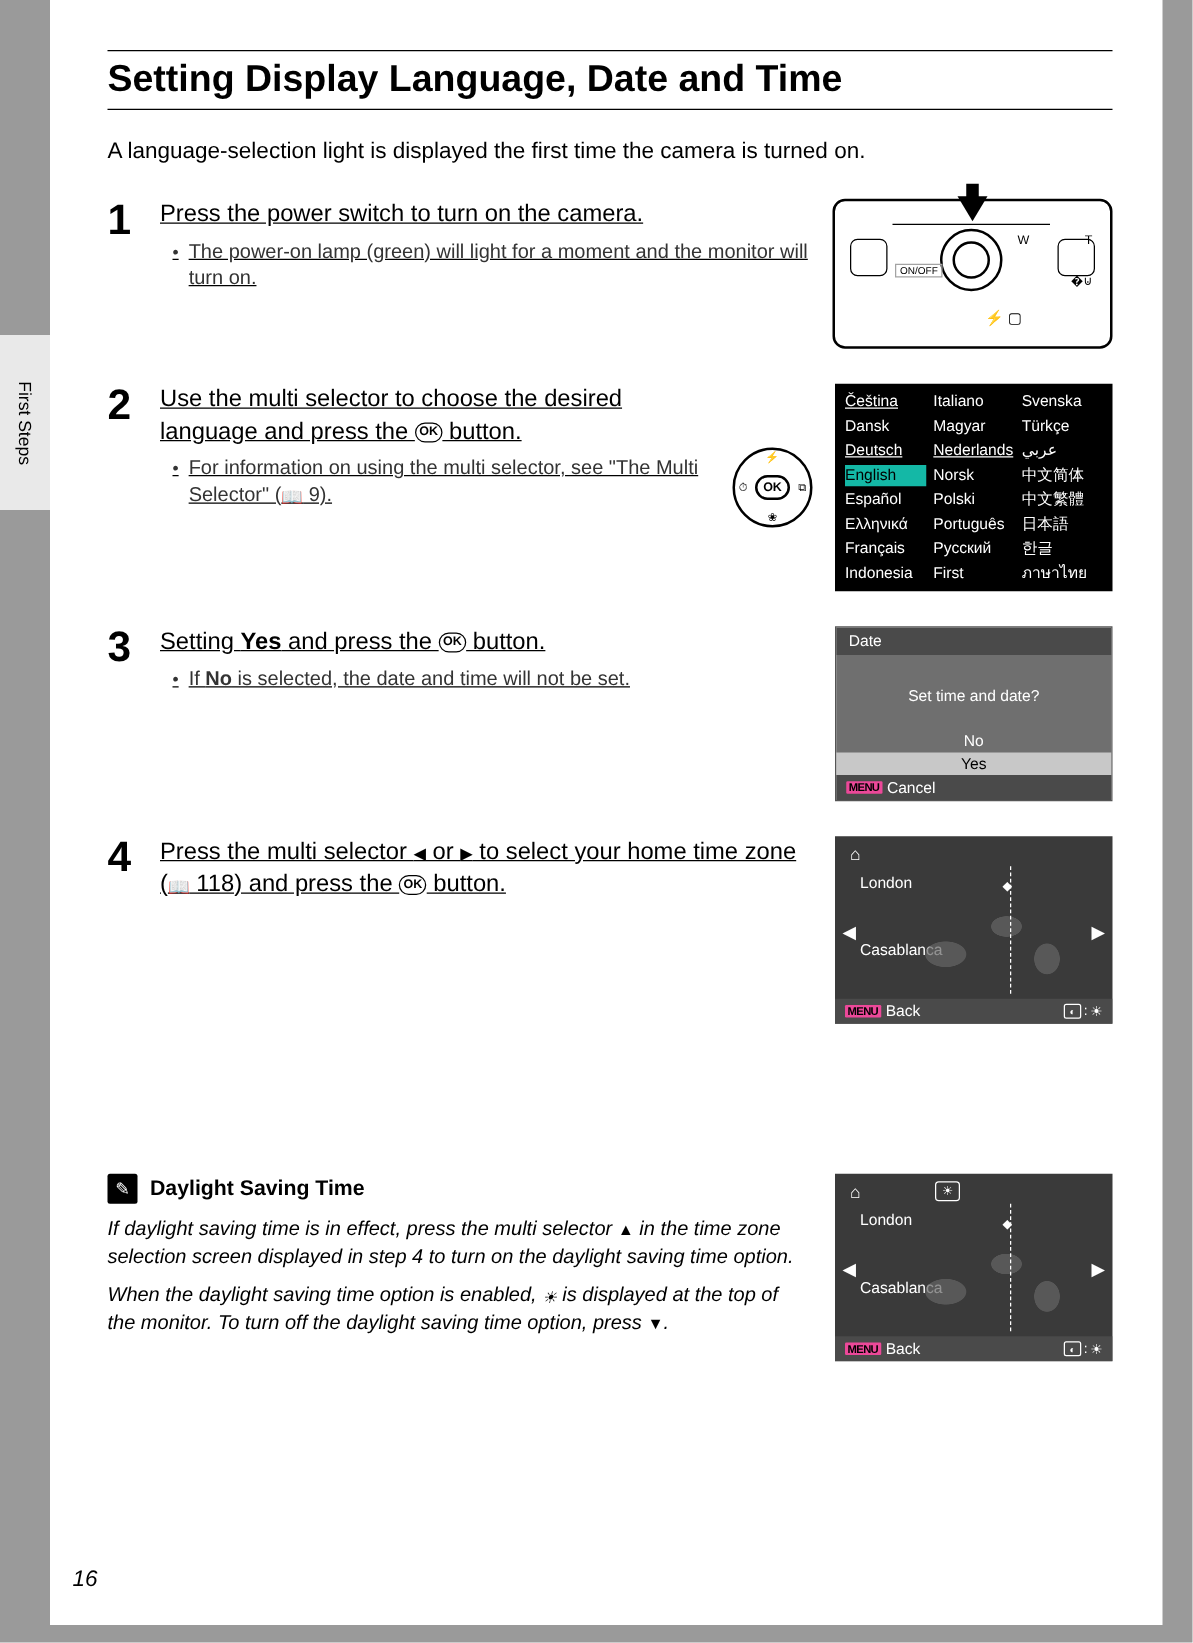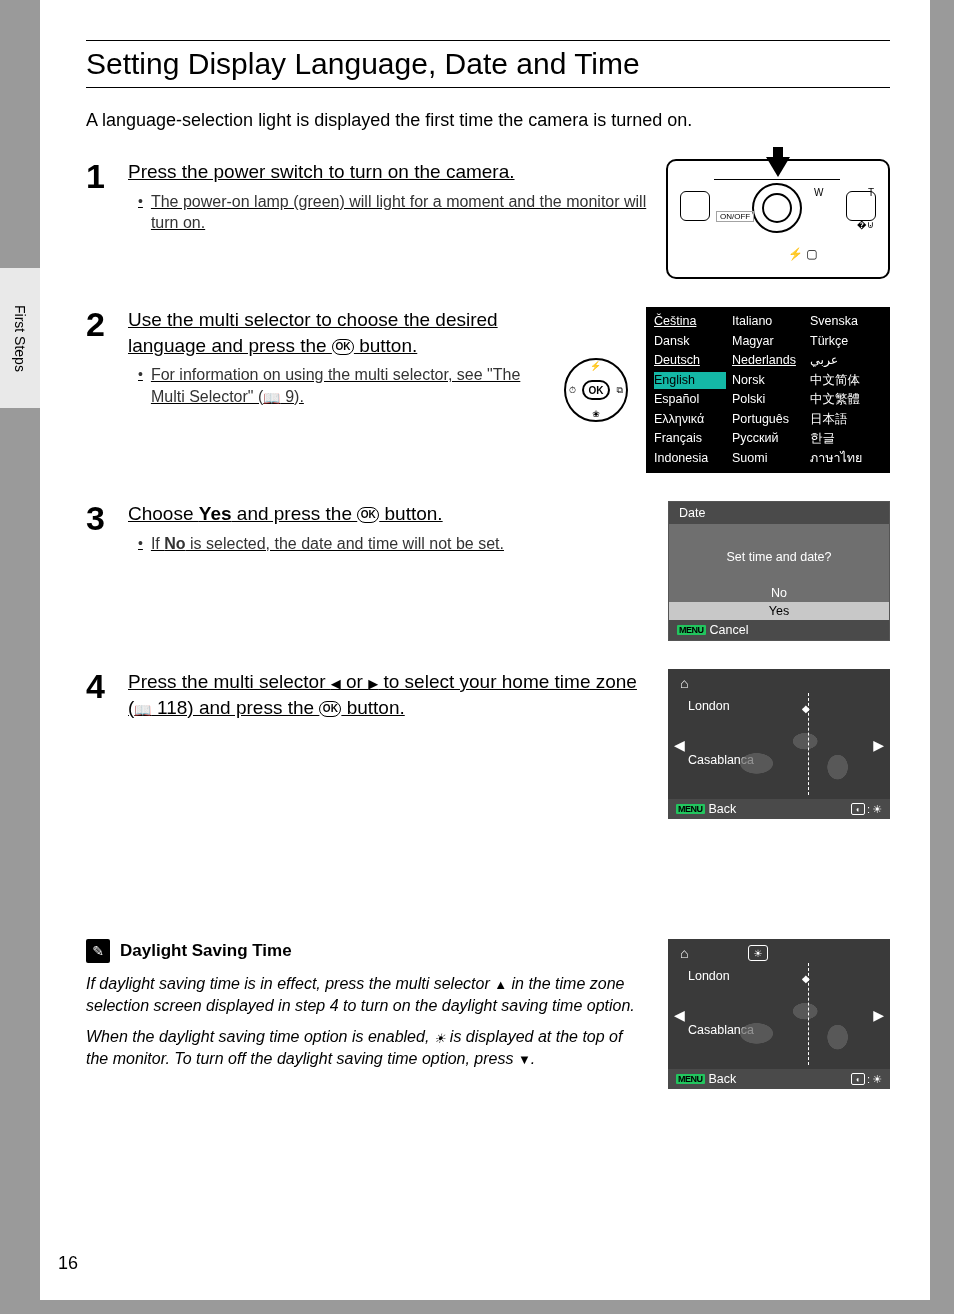--- a/index.html
+++ b/index.html
@@ -29,21 +29,21 @@
     justify-content: center;
   }
   .side-tab span {
     writing-mode: vertical-rl;
     font-size: 14px;
     color: #000;
   }
   .hr-top { border: none; border-top: 1.5px solid #000; margin-bottom: 6px; }
   h1 {
     font-size: 30px;
-    font-weight: 400;
+    font-weight: 700;
     margin-bottom: 6px;
     font-family: "Segoe UI Semibold", Arial, sans-serif;
   }
   .hr-thin { border: none; border-top: 1px solid #000; margin-bottom: 22px; }
   .intro { font-size: 18px; font-weight: 300; margin-bottom: 28px; }
   .step {
     display: flex;
     align-items: flex-start;
     margin-bottom: 28px;
     gap: 16px;
@@ -145,41 +145,41 @@
     font-size: 10px; font-weight: 700; display: flex; align-items: center; justify-content: center;
   }
   .multisel .t { position: absolute; font-size: 9px; }
   .multisel .up { top: 1px; }
   .multisel .dn { bottom: 1px; }
   .multisel .lf { left: 3px; }
   .multisel .rt { right: 3px; }
 
   
   .langscreen {
-    width: 244px; flex-shrink: 0;
+    width: 222px; flex-shrink: 0;
     background: #000; color: #fff;
     font-size: 12.5px; padding: 6px 8px;
     display: grid; grid-template-columns: repeat(3, 1fr);
     gap: 2px 6px; line-height: 1.4;
   }
   .langscreen .hl { background: #14b8a6; color: #000; }
   .langscreen .ul { text-decoration: underline; }
 
   
   .datescreen {
     width: 222px; flex-shrink: 0;
     border: 1px solid #555; font-size: 12.5px; color: #fff;
   }
   .ds-title { background: #4a4a4a; padding: 4px 10px; }
   .ds-body { background: #6f6f6f; text-align: center; padding: 10px 0 0 0; }
   .ds-q { padding: 2px 0 20px 0; margin-top: 14px; }
   .ds-opt { padding: 2px 0; }
   .ds-opt.sel { background: #c8c8c8; color: #000; }
   .ds-foot { background: #4a4a4a; padding: 3px 8px; display: flex; align-items: center; gap: 4px; }
-  .menu-badge { background: #22c55e; color: #000; font-size: 9px; font-weight: 700; padding: 0 2px; border-radius: 1px; letter-spacing: -0.5px; }
+  .menu-badge { background: #ec4899; color: #000; font-size: 9px; font-weight: 700; padding: 0 2px; border-radius: 1px; letter-spacing: -0.5px; }
 
   
   .tzscreen {
     width: 222px; height: 150px; flex-shrink: 0;
     background: #3a3a3a; color: #fff; font-size: 12.5px;
     position: relative; overflow: hidden;
   }
   .tzscreen .home { position: absolute; left: 12px; top: 6px; font-size: 14px; }
   .tzscreen .dst-ic { position: absolute; left: 80px; top: 6px; width: 20px; height: 16px; border: 1.5px solid #fff; border-radius: 3px; display:flex; align-items:center; justify-content:center; font-size:10px; }
   .tzscreen .city1 { position: absolute; left: 20px; top: 30px; }
@@ -213,21 +213,21 @@
     width: 24px; height: 24px; background: #000; color: #fff;
     display: flex; align-items: center; justify-content: center;
     font-size: 14px; border-radius: 2px;
   }
   .callout-head b { font-size: 17px; font-weight: 600; }
   .callout-text p { font-size: 16px; font-weight: 300; line-height: 1.4; margin-bottom: 8px; font-style: italic; }
   .dst-inline { display:inline-block; font-size: 13px; vertical-align: -1px; }
 
   .page-num {
     position: absolute; left: 18px; bottom: 26px;
-    font-size: 18px;
+    font-style: italic; font-size: 18px;
   }
 
   .step2row { display: flex; gap: 10px; align-items: center; flex-shrink: 0; }
   b { font-weight: 600; }
 </style>
 </head>
 <body>
 
 <div class="page">
 
@@ -305,32 +305,32 @@
         <span>Español</span>
         <span>Polski</span>
         <span>中文繁體</span>
         <span>Ελληνικά</span>
         <span>Português</span>
         <span>日本語</span>
         <span>Français</span>
         <span>Русский</span>
         <span>한글</span>
         <span>Indonesia</span>
-        <span>Suomi</span>
+        <span>First</span>
         <span>ภาษาไทย</span>
       </div>
     </div>
   </div>
 
   <div class="step">
     <div class="step-left">
       <div class="step-num">3</div>
       <div class="step-body">
         <div class="step-title">
-          <span>Choose </span><b>Yes</b><span> and press the </span><span class="ok-btn">OK</span><span> button.</span>
+          <span>Setting </span><b>Yes</b><span> and press the </span><span class="ok-btn">OK</span><span> button.</span>
         </div>
         <div class="bullet">
           <span class="dot">•</span>
           <span>
             <span>If </span><b>No</b><span> is selected, the date and time will not be set.</span>
           </span>
         </div>
       </div>
     </div>
     <div class="datescreen">

